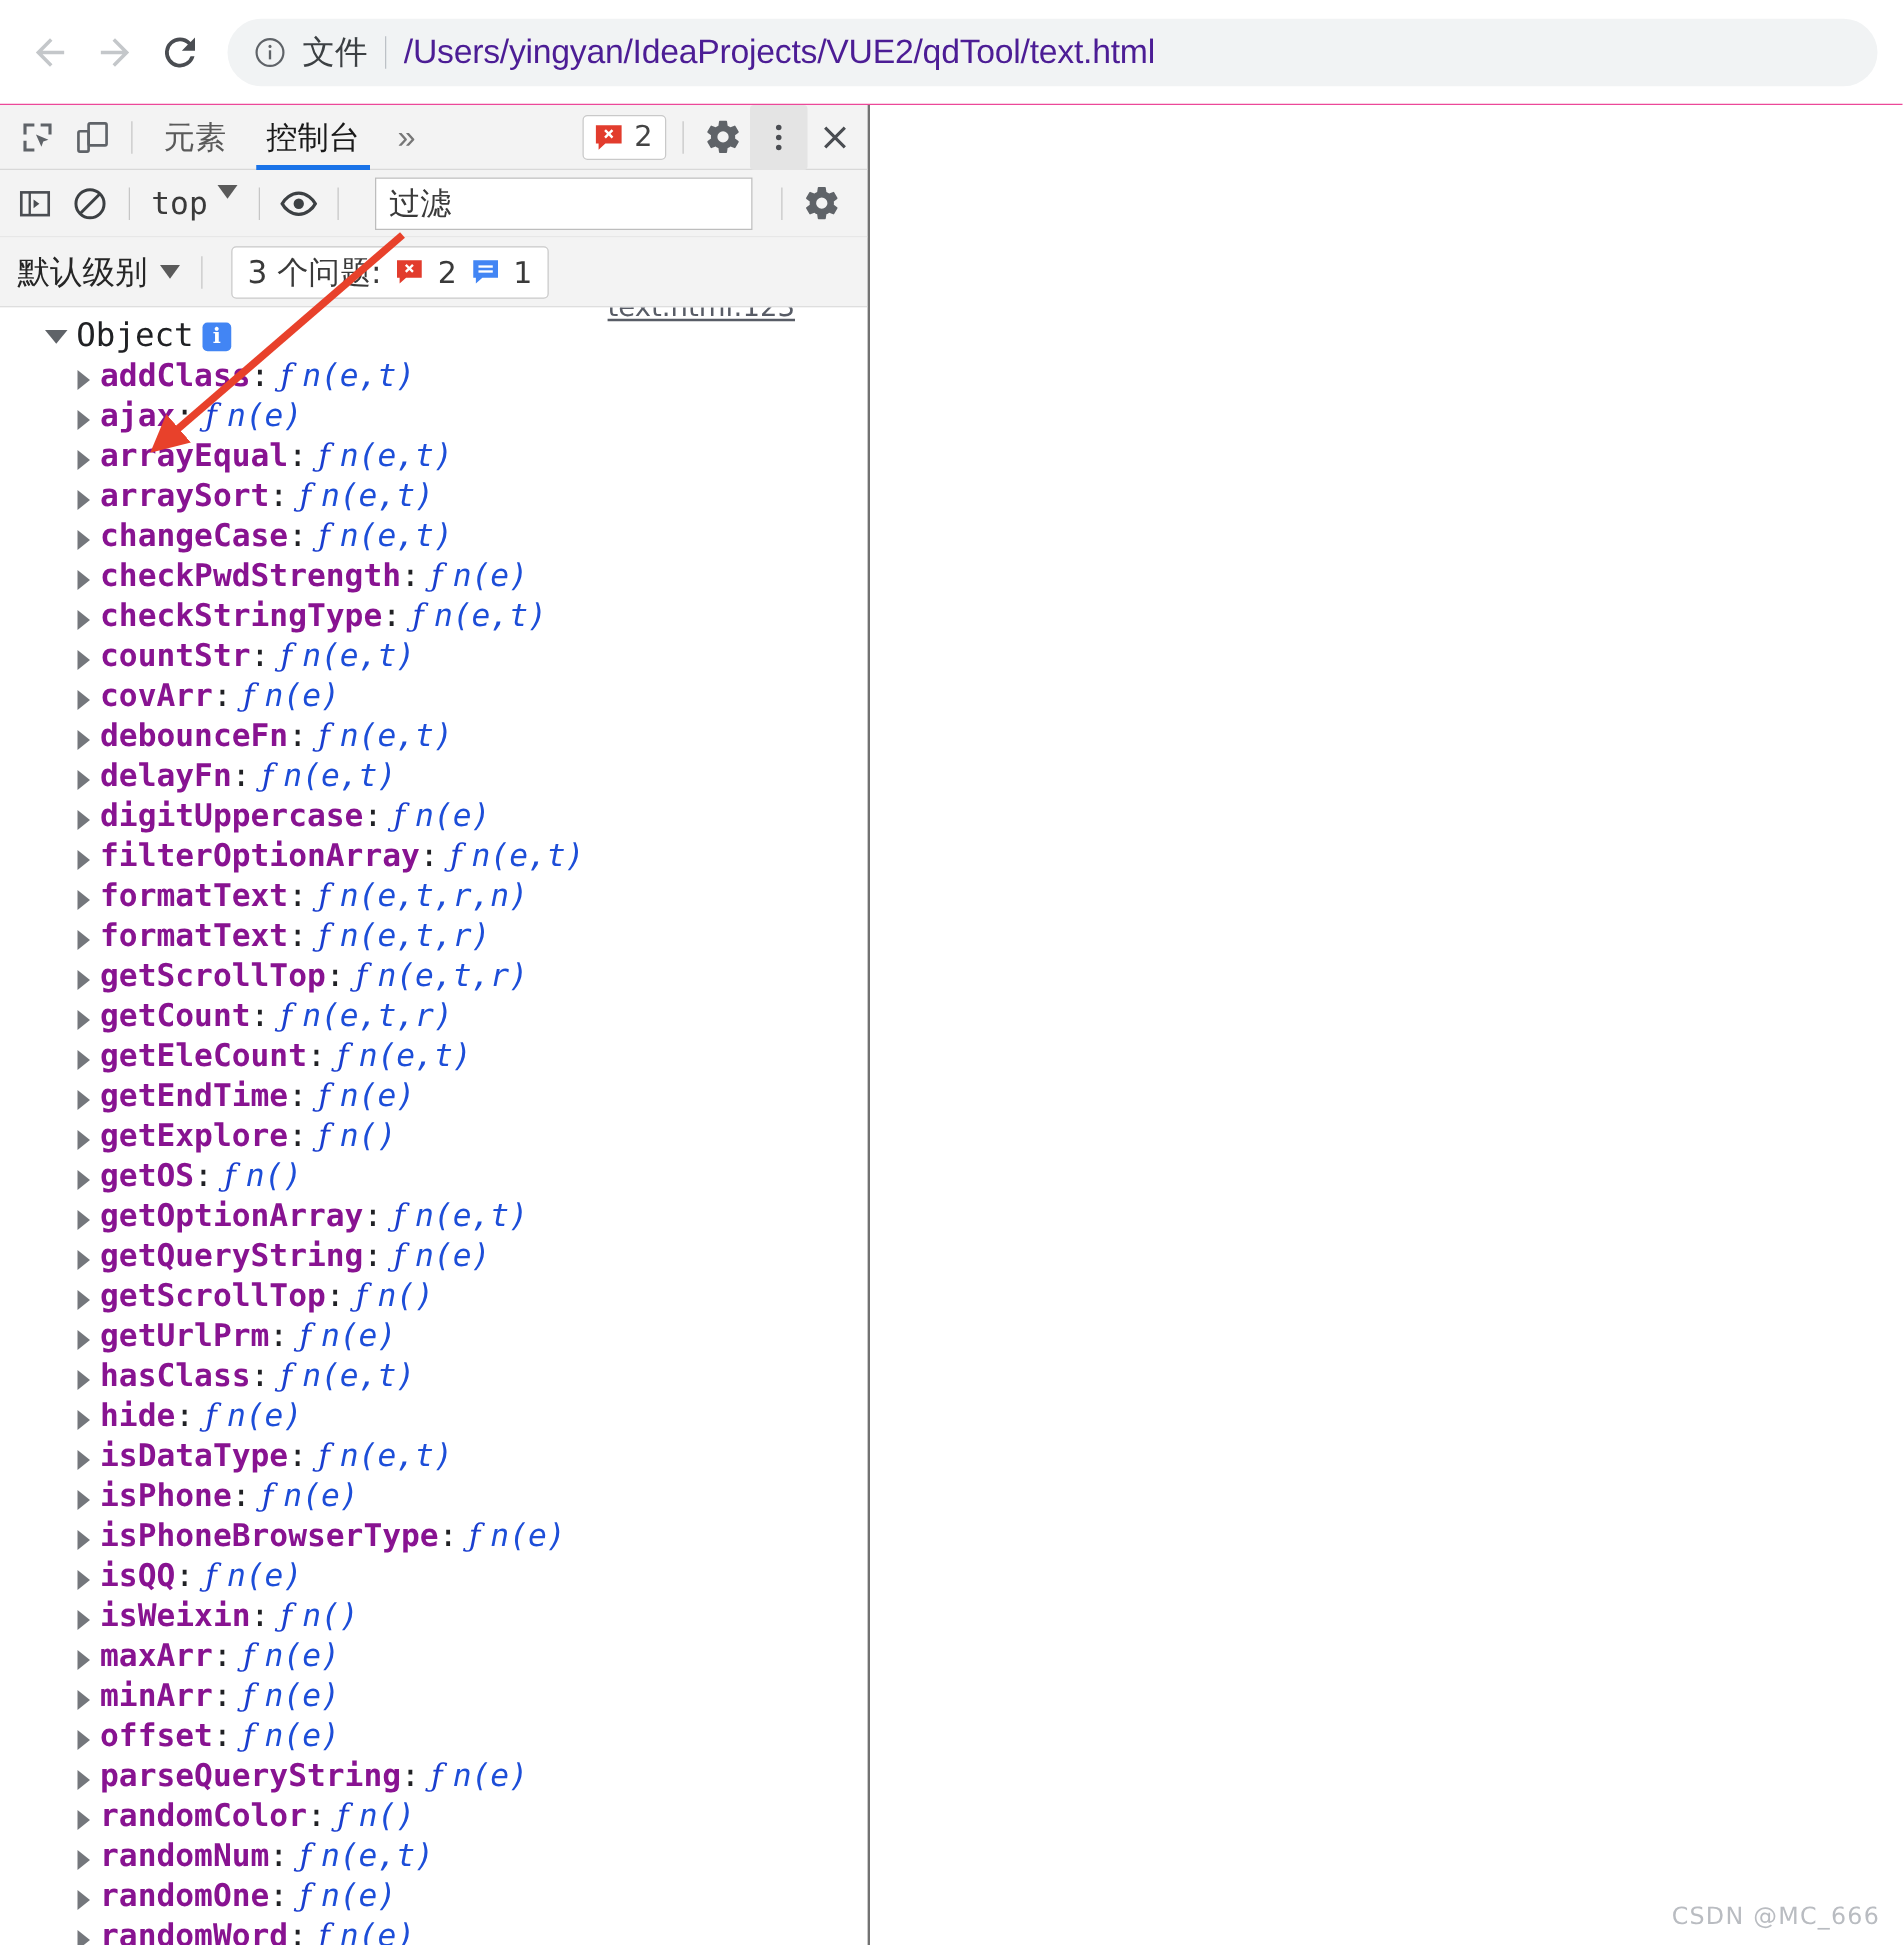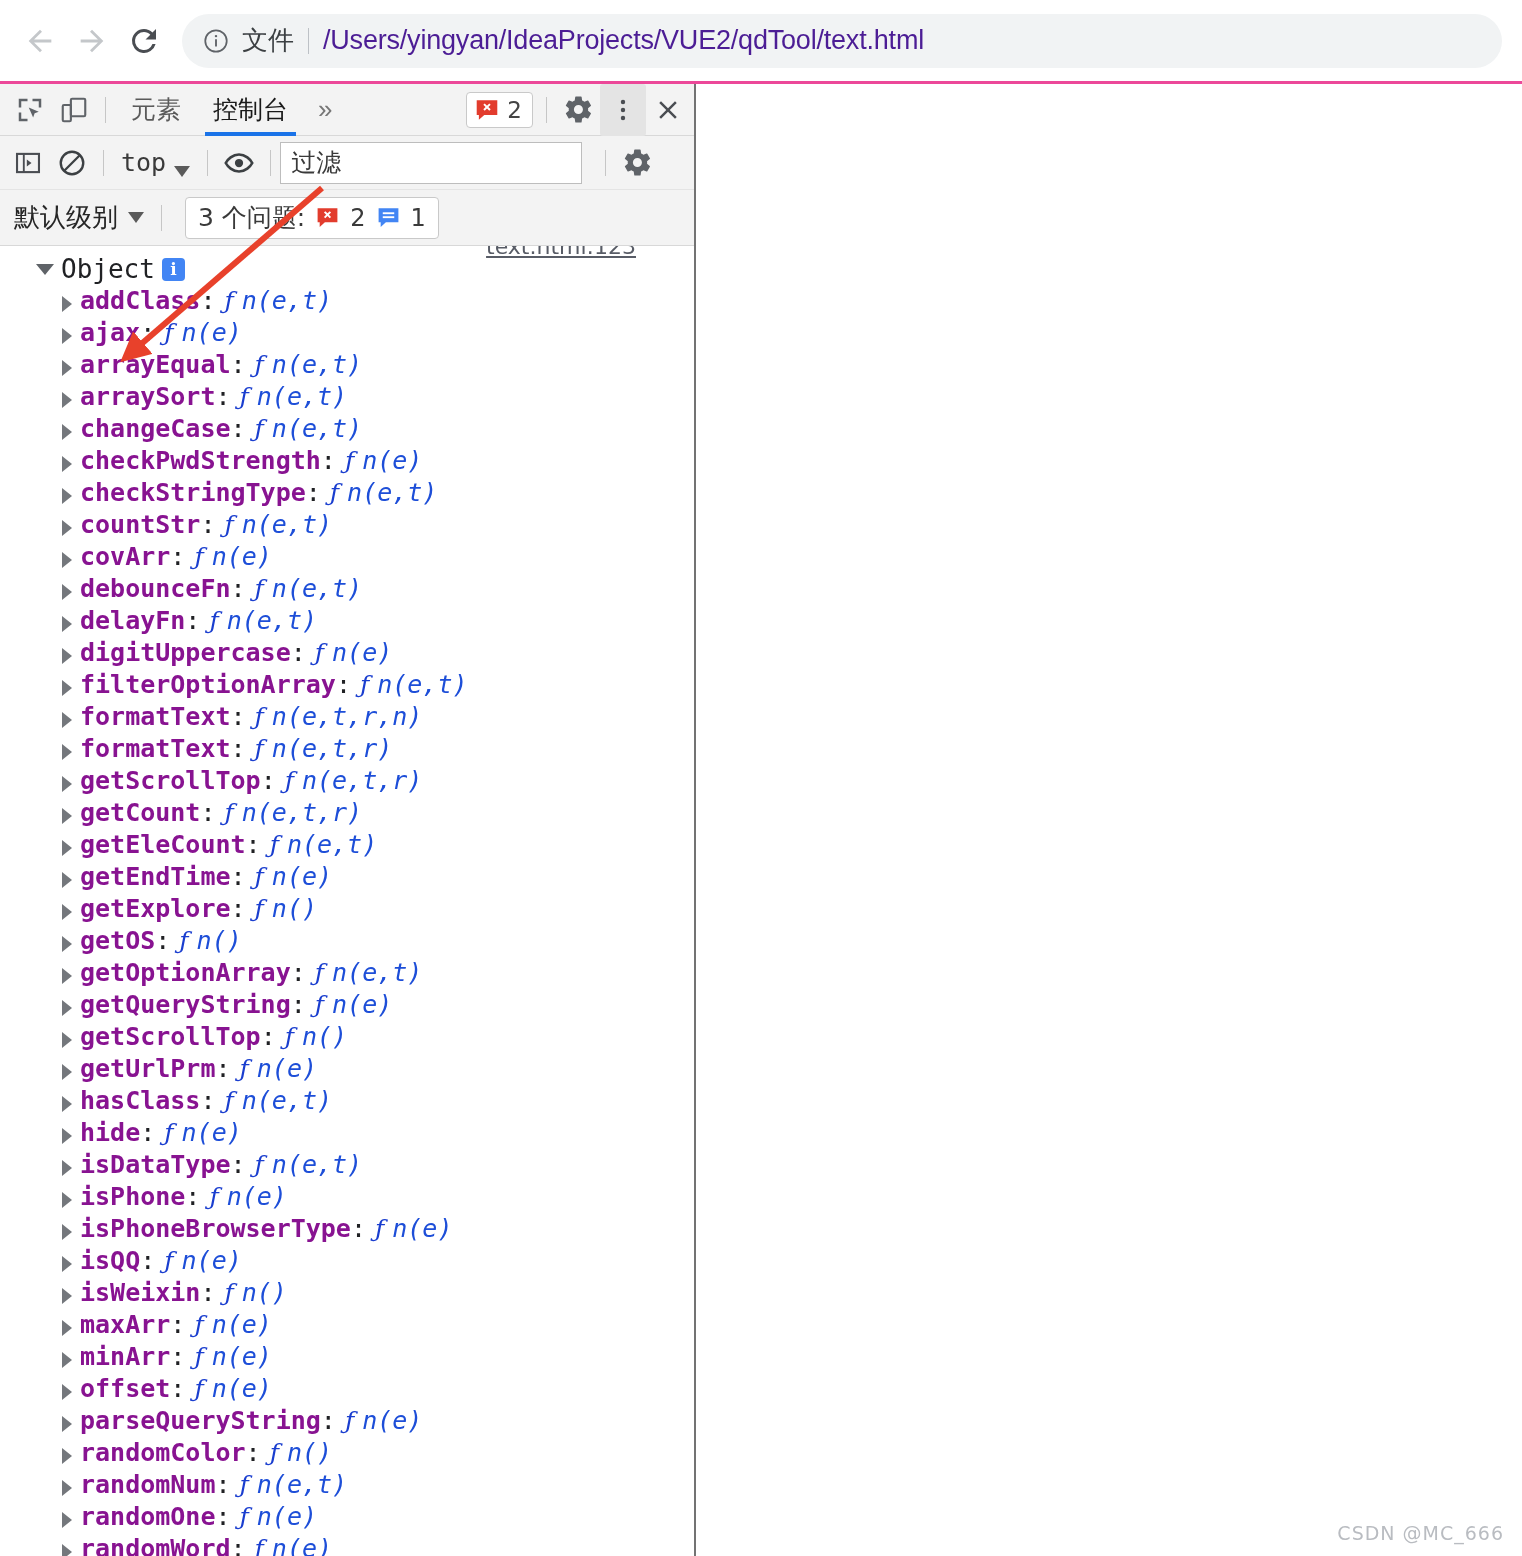--- a/index.html
+++ b/index.html
@@ -14,21 +14,21 @@
     font-family: "Liberation Sans", "DejaVu Sans", sans-serif;
   }
 
   
   #browser-chrome {
     position: absolute;
     top: 0; left: 0;
     width: 1522px;
     height: 84px;
     background: #ffffff;
-    border-bottom: 3px solid #ec4899;
+    border-bottom: 1px solid #ec4899;
     display: flex;
     align-items: center;
     padding: 0 14px;
   }
   .nav-btn {
     width: 52px;
     height: 52px;
     display: flex;
     align-items: center;
     justify-content: center;
@@ -189,39 +189,39 @@
   #console-toolbar {
     height: 54px;
     background: #f3f3f3;
     border-bottom: 1px solid #e4e4e4;
     display: flex;
     align-items: center;
     padding-left: 6px;
   }
   #ctx-select {
     display: flex;
-    align-items: flex-end;
+    align-items: flex-start;
     gap: 8px;
     font-size: 25px;
     color: #3a3a3a;
     padding: 0 8px;
     cursor: pointer;
     font-family: "DejaVu Sans Mono", monospace;
   }
   .caret-down {
     width: 0; height: 0;
     border-left: 8px solid transparent;
     border-right: 8px solid transparent;
     border-top: 11px solid #5a5a5a;
     flex: 0 0 auto;
   }
   #filter-input {
     flex: 1 1 auto;
     height: 42px;
-    margin: 0 14px 0 0;
+    margin: 0 14px 0 20px;
     border: 1px solid #bdbdbd;
     background: #fff;
     font-size: 25px;
     padding: 0 10px;
     color: #202020;
     font-family: "DejaVu Sans", sans-serif;
     outline: none;
     max-width: 302px;
   }
   #filter-input::placeholder { color: #3a3a3a; opacity: 1; }

